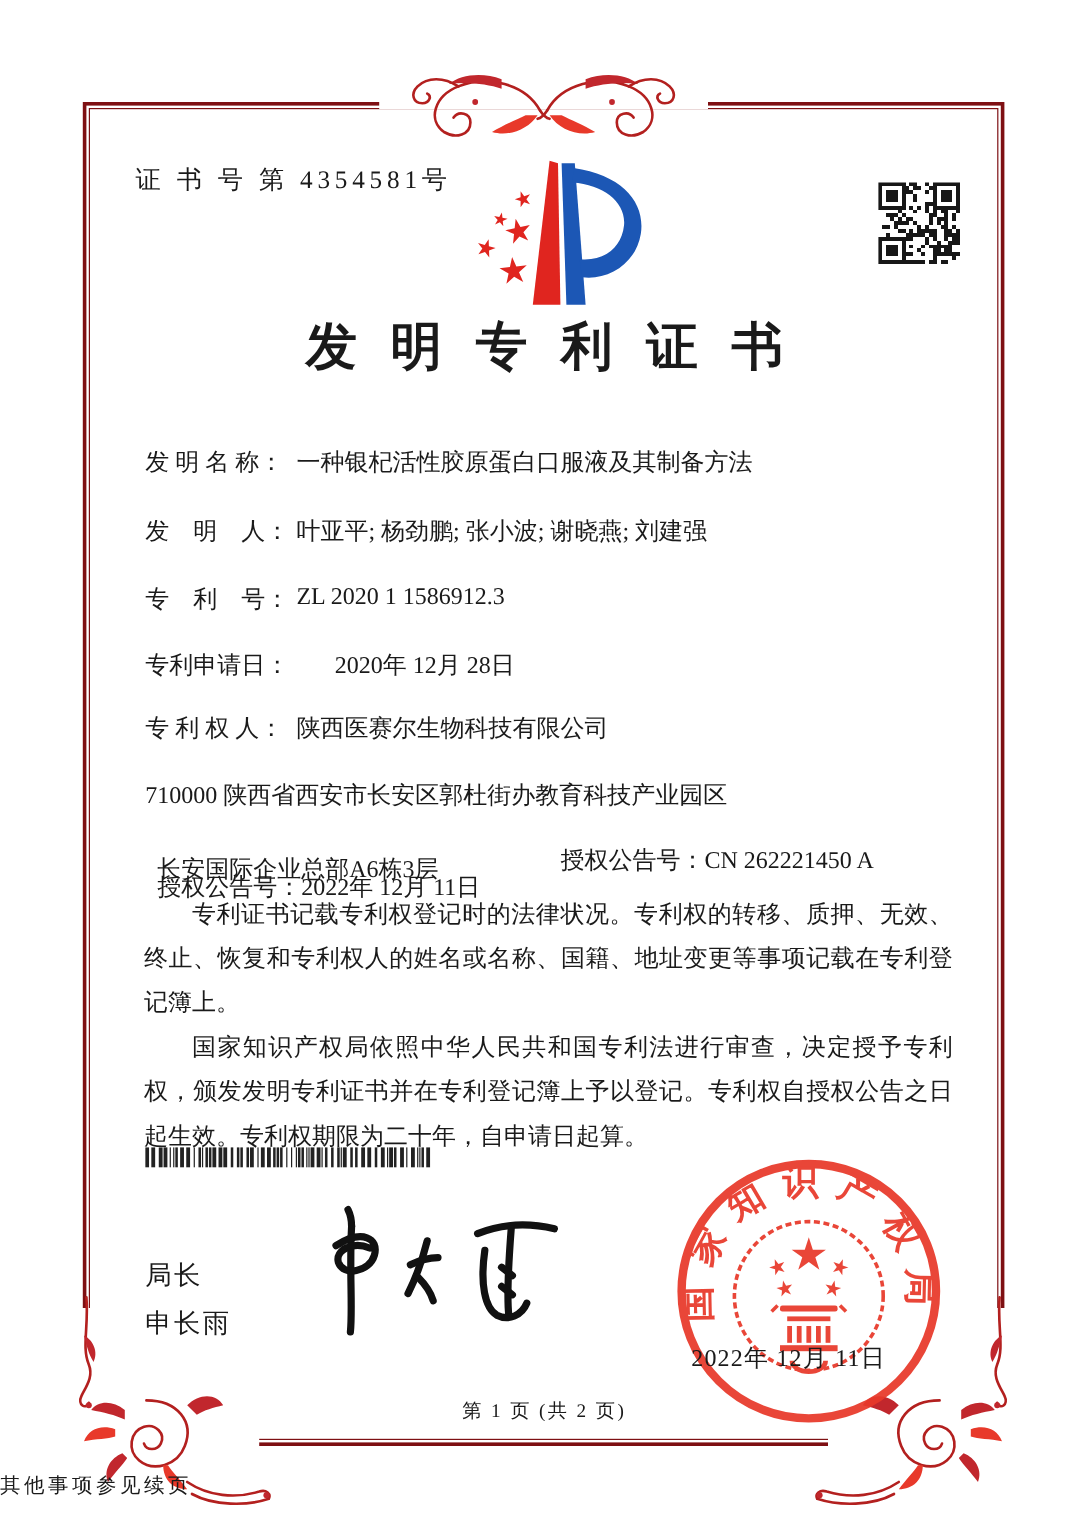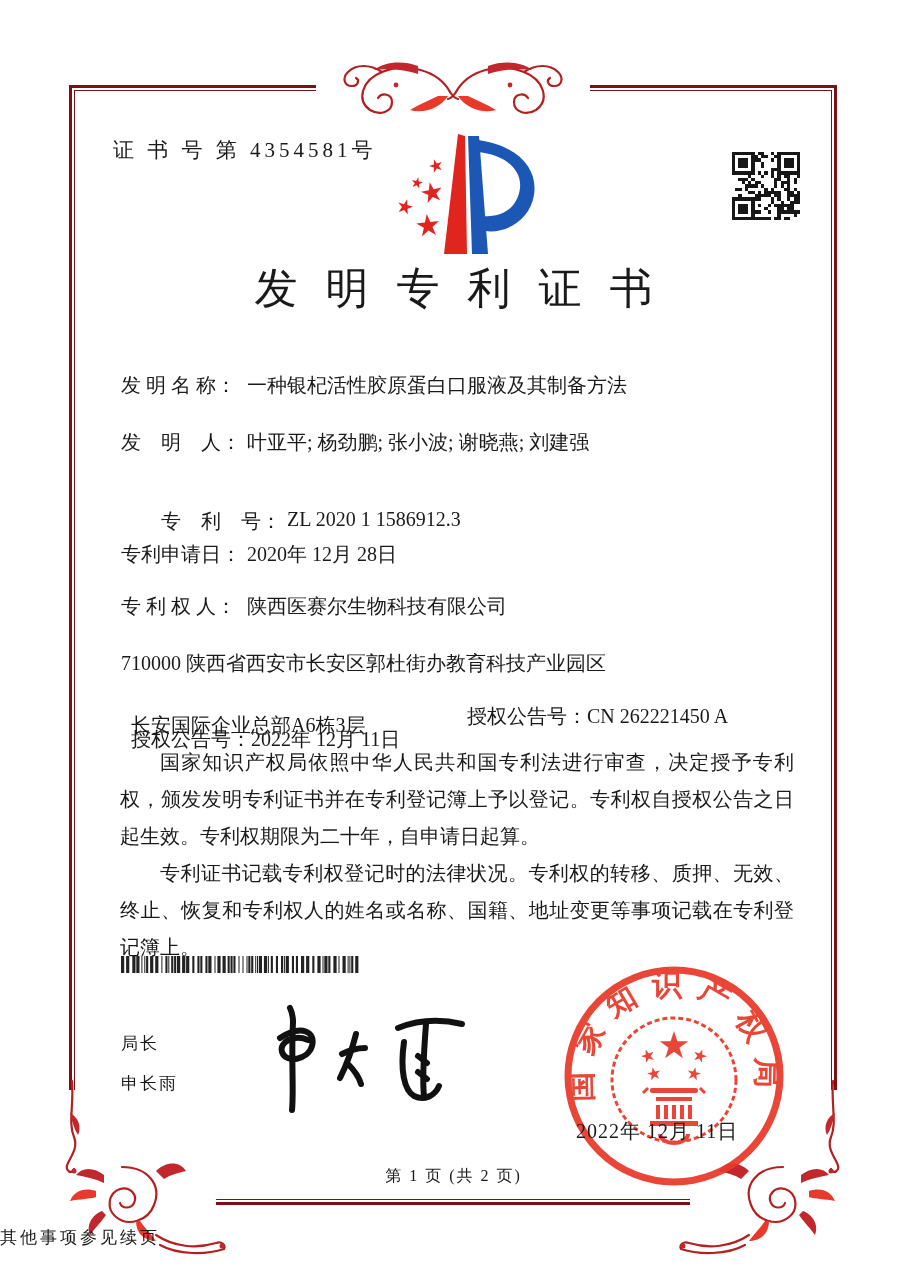--- a/index.html
+++ b/index.html
@@ -8,35 +8,35 @@
   .abs{position:absolute;}
   
   .frame{left:69px;top:85px;width:762px;height:1114px;border:3px solid #7e1013;}
   .frame-inner{position:absolute;left:2px;top:2px;right:2px;bottom:2px;border:1px solid #7e1013;}
   .white-patch{background:#fff;}
   
   .cert-no{left:113px;top:136px;font-size:21px;letter-spacing:4px;white-space:pre;}
   .logo{left:368px;top:124px;}
   .qr{left:732px;top:152px;width:68px;height:68px;}
   .qr svg{display:block;}
-  .title{left:0;right:0;top:260px;text-align:center;font-size:43px;font-weight:normal;
+  .title{left:0;right:0;top:260px;text-align:center;font-size:43px;font-weight:bold;
          letter-spacing:28px;text-indent:28px;white-space:nowrap;}
   
   .row{left:121px;font-size:20px;display:flex;}
   .row .lab{width:126px;white-space:pre;flex:0 0 auto;}
   .row .val{white-space:pre-wrap;max-width:545px;}
   .grantrow{left:121px;font-size:20px;white-space:pre;}
   .grant-no-group{position:absolute;left:346px;top:0;white-space:pre;}
   
   .body-text{left:120px;top:744px;width:674px;font-size:20px;line-height:37px;
              text-align:justify;}
   .body-text p{margin:0;text-indent:2em;}
   
   .barcode{left:121px;top:956px;width:238px;height:17px;}
-  .commissioner{left:121px;font-size:17px;letter-spacing:2px;}
+  .commissioner{left:121px;font-size:22px;letter-spacing:2px;margin-top:16px;}
   .signature{left:252px;top:998px;}
   .seal{left:556px;top:958px;}
   .seal-date{left:576px;top:1118px;font-size:20px;letter-spacing:1px;z-index:5;}
   .page-info{left:0;right:0;top:1166px;text-align:center;font-size:16px;letter-spacing:2px;}
   .footer-note{left:0;right:0;top:1226px;font-size:17px;letter-spacing:3px;}
 </style>
 </head>
 <body>
 
 <div class="abs frame">
@@ -344,44 +344,44 @@
 <div class="abs title">发明专利证书</div>
 
 <div class="abs row" style="top:372px;align-items:center;">
   <span class="lab">发 明 名 称：</span>
   <span class="val">一种银杞活性胶原蛋白口服液及其制备方法</span>
 </div>
 <div class="abs row" style="top:429px;">
   <span class="lab">发　明　人：</span>
   <span class="val">叶亚平; 杨劲鹏; 张小波; 谢晓燕; 刘建强</span>
 </div>
-<div class="abs row" style="top:508px;margin-left:40px;">
+<div class="abs row" style="top:486px;">
   <span class="lab">专　利　号：</span>
   <span class="val">ZL 2020 1 1586912.3</span>
 </div>
-<div class="abs row" style="top:541px;">
+<div class="abs row" style="top:541px;gap:32px;">
   <span class="lab">专利申请日：</span>
   <span class="val">2020年 12月 28日</span>
 </div>
 <div class="abs row" style="top:593px;">
   <span class="lab">专 利 权 人：</span>
   <span class="val">陕西医赛尔生物科技有限公司</span>
 </div>
 <div class="abs row" style="top:648px;line-height:31px;">
   <span class="val"><span>710000 陕西省西安市长安区郭杜街办教育科技产业园区</span><br>
   <span>长安国际企业总部A6栋3层</span></span>
 </div>
 <div class="abs grantrow" style="top:703px;">
   <span>授权公告号：</span><span>2022年 12月 11日</span>
   <span class="grant-no-group"><span>授权公告号：</span><span>CN 262221450 A</span></span>
 </div>
 
 <div class="abs body-text">
+  <p>专利证书记载专利权登记时的法律状况。专利权的转移、质押、无效、终止、恢复和专利权人的姓名或名称、国籍、地址变更等事项记载在专利登记簿上。</p>
   <p>国家知识产权局依照中华人民共和国专利法进行审查，决定授予专利权，颁发发明专利证书并在专利登记簿上予以登记。专利权自授权公告之日起生效。专利权期限为二十年，自申请日起算。</p>
-  <p>专利证书记载专利权登记时的法律状况。专利权的转移、质押、无效、终止、恢复和专利权人的姓名或名称、国籍、地址变更等事项记载在专利登记簿上。</p>
 </div>
 
 <div class="abs barcode" id="barcodebox"><svg width="238" height="17" viewBox="0 0 238 17" fill="#222222">
       <rect x="0.0" y="0" width="3.2" height="17"></rect>
       <rect x="5.1" y="0" width="3.2" height="17"></rect>
       <rect x="11.3" y="0" width="3.2" height="17"></rect>
       <rect x="15.3" y="0" width="3.2" height="17"></rect>
       <rect x="20.4" y="0" width="1.0" height="17"></rect>
       <rect x="23.3" y="0" width="1.0" height="17"></rect>
       <rect x="25.1" y="0" width="2.1" height="17"></rect>

